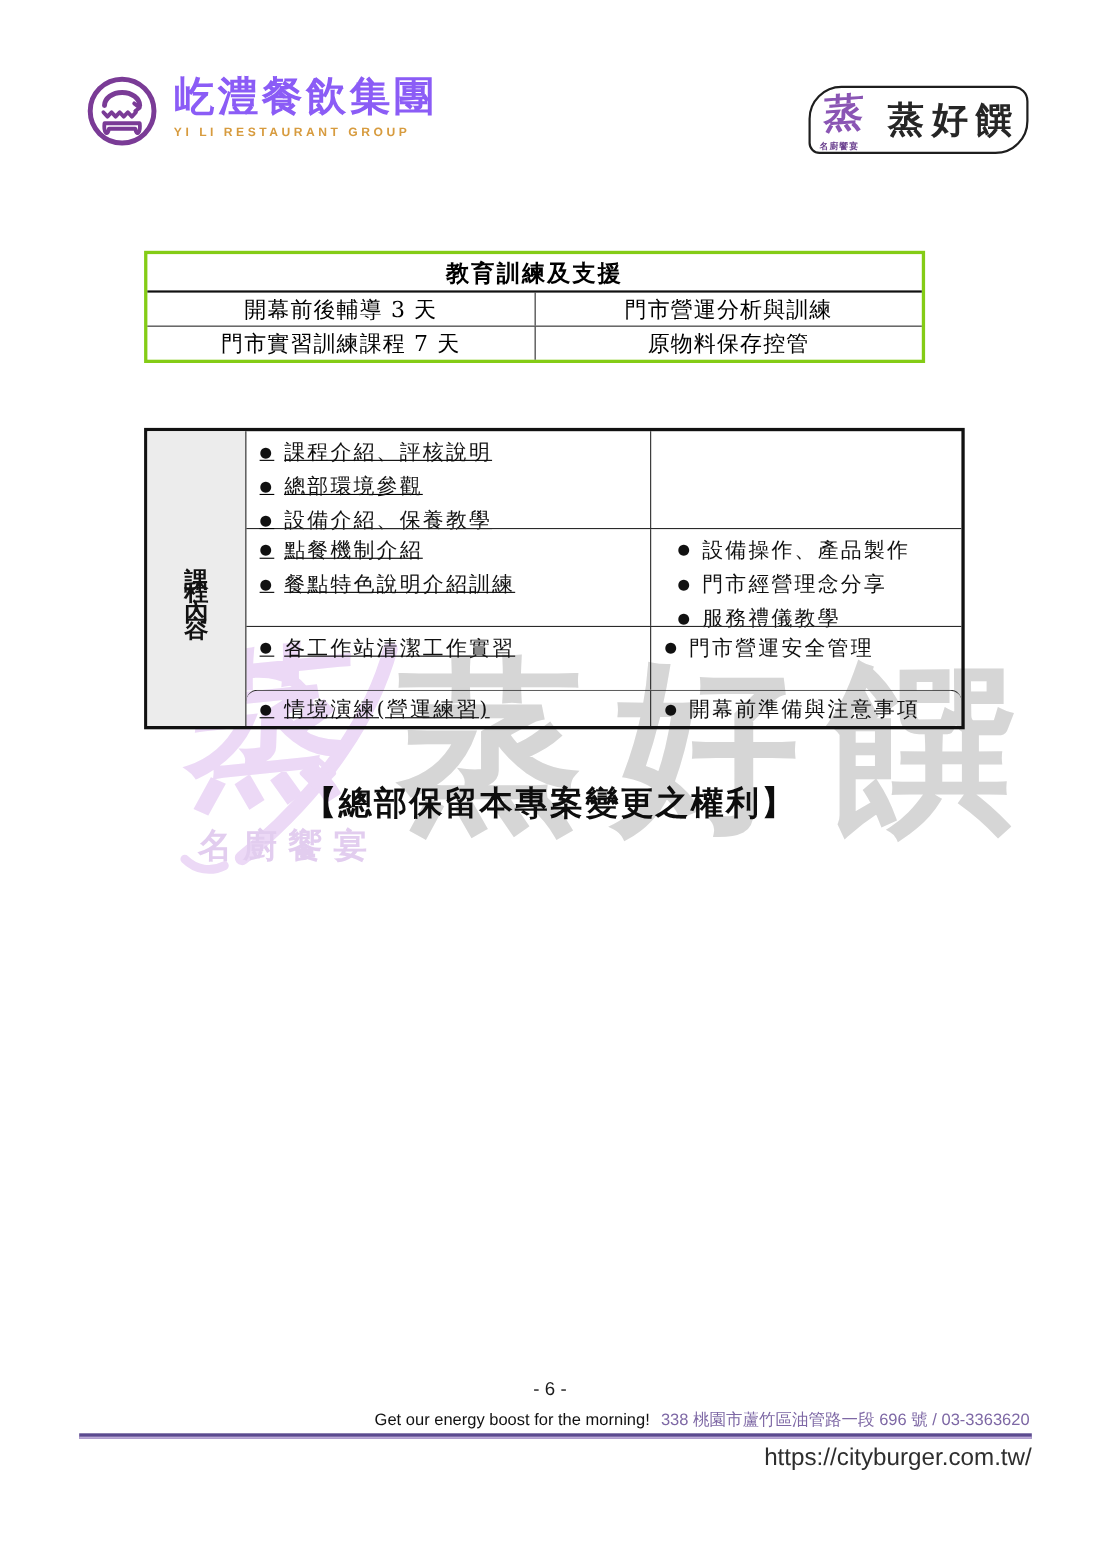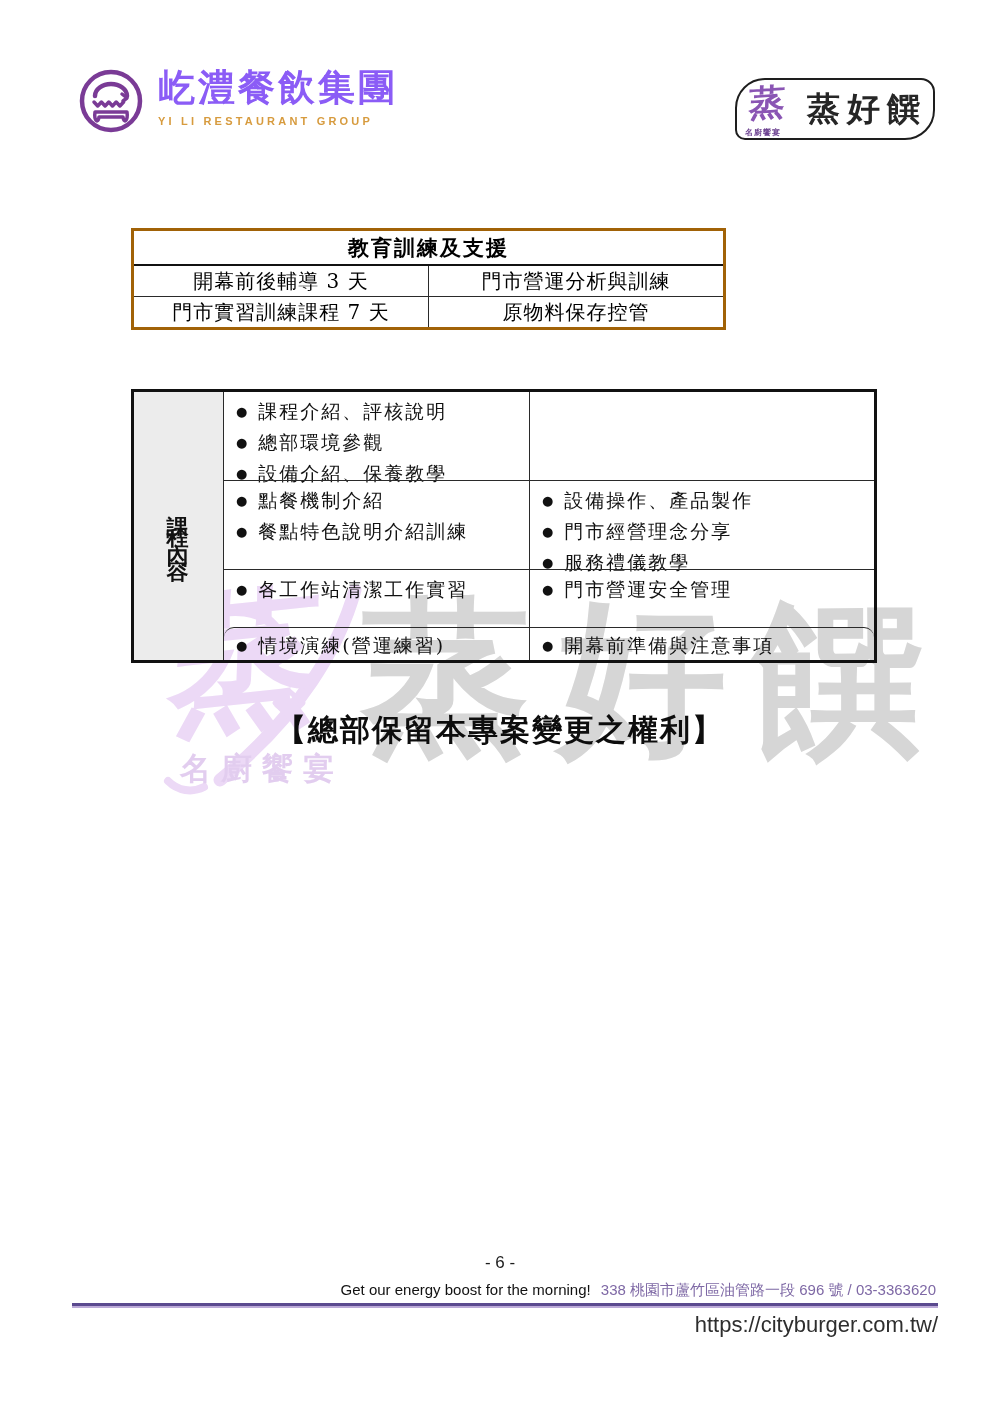--- a/index.html
+++ b/index.html
@@ -18,39 +18,39 @@
               border-radius:30px 14px 30px 10px;display:flex;align-items:center;z-index:3;
               background:#fff;box-sizing:border-box;padding:2px 8px 2px 10px;}
   .lr-mark{position:relative;width:52px;height:54px;flex:0 0 auto;}
   .lr-mark .big-ch{position:absolute;left:2px;top:-3px;font-size:36px;color:#8a55b4;
                    font-weight:bold;transform:skewX(-6deg) rotate(-4deg);}
   .lr-mark .tag{position:absolute;left:-2px;bottom:-2px;font-size:8px;color:#6d4391;
                 letter-spacing:1px;white-space:nowrap;font-weight:bold;}
   .lr-text{font-size:33px;font-weight:bold;color:#262626;letter-spacing:7px;margin-left:8px;white-space:nowrap;}
 
   
-  .t1{left:131px;top:228px;width:595px;border:3px solid #a16207;box-sizing:border-box;z-index:2;background:transparent;}
+  .t1{left:131px;top:228px;width:710px;border:3px solid #84cc16;box-sizing:border-box;z-index:2;background:transparent;}
   .t1-header{height:33px;border-bottom:2px solid #111;display:flex;align-items:center;justify-content:center;
              font-weight:bold;font-size:21px;letter-spacing:2px;}
   .t1-row{display:flex;height:30px;}
   .t1-row + .t1-row{border-top:1px solid #2a2a2a;}
   .t1-cell{flex:1;display:flex;align-items:center;justify-content:center;font-size:20px;letter-spacing:1px;}
   .t1-cell + .t1-cell{border-left:1px solid #2a2a2a;}
 
   .t2{left:131px;top:389px;width:746px;border:3px solid #111;box-sizing:border-box;display:flex;z-index:2;}
   .t2-head{width:89px;flex:0 0 auto;background:#ececec;border-right:1px solid #2a2a2a;
            display:flex;align-items:center;justify-content:center;}
   .t2-head-text{writing-mode:vertical-rl;text-orientation:upright;font-size:22px;font-weight:bold;
                 letter-spacing:14px;color:#111;}
   .t2-body{flex:1;display:flex;flex-direction:column;}
   .t2-row{display:flex;}
   .t2-row + .t2-row{border-top:1px solid #2a2a2a;}
-  .r1{height:88px;} .r2{height:88px;} .r3{height:57px;} .r4{height:32px;border-radius:10px;}
+  .r1{height:88px;} .r2{height:88px;gap:12px;} .r3{height:57px;} .r4{height:32px;border-radius:10px;}
   .t2-cell{box-sizing:border-box;padding:5px 6px 2px 12px;}
-  .t2-cell.cleft{width:306px;flex:0 0 auto;border-right:1px solid #2a2a2a;}
+  .t2-cell.cleft{width:368px;flex:0 0 auto;border-right:1px solid #2a2a2a;text-decoration:underline;}
   .t2-cell.cright{flex:1;}
   .bullet-item{font-size:19px;line-height:29px;letter-spacing:2px;white-space:nowrap;color:#111;}
   .r4 .bullet-item{line-height:24px;}
   .bullet{font-size:13px;margin-right:9px;position:relative;top:-2px;}
 
   
   .watermark{left:0;top:575px;width:1000px;height:240px;z-index:1;pointer-events:none;}
   .wm-gray{position:absolute;left:362px;top:18px;font-size:168px;font-weight:bold;color:#d6d6d6;
            letter-spacing:28px;line-height:1;white-space:nowrap;}
   .wm-mark{position:absolute;left:150px;top:10px;width:300px;height:220px;}

